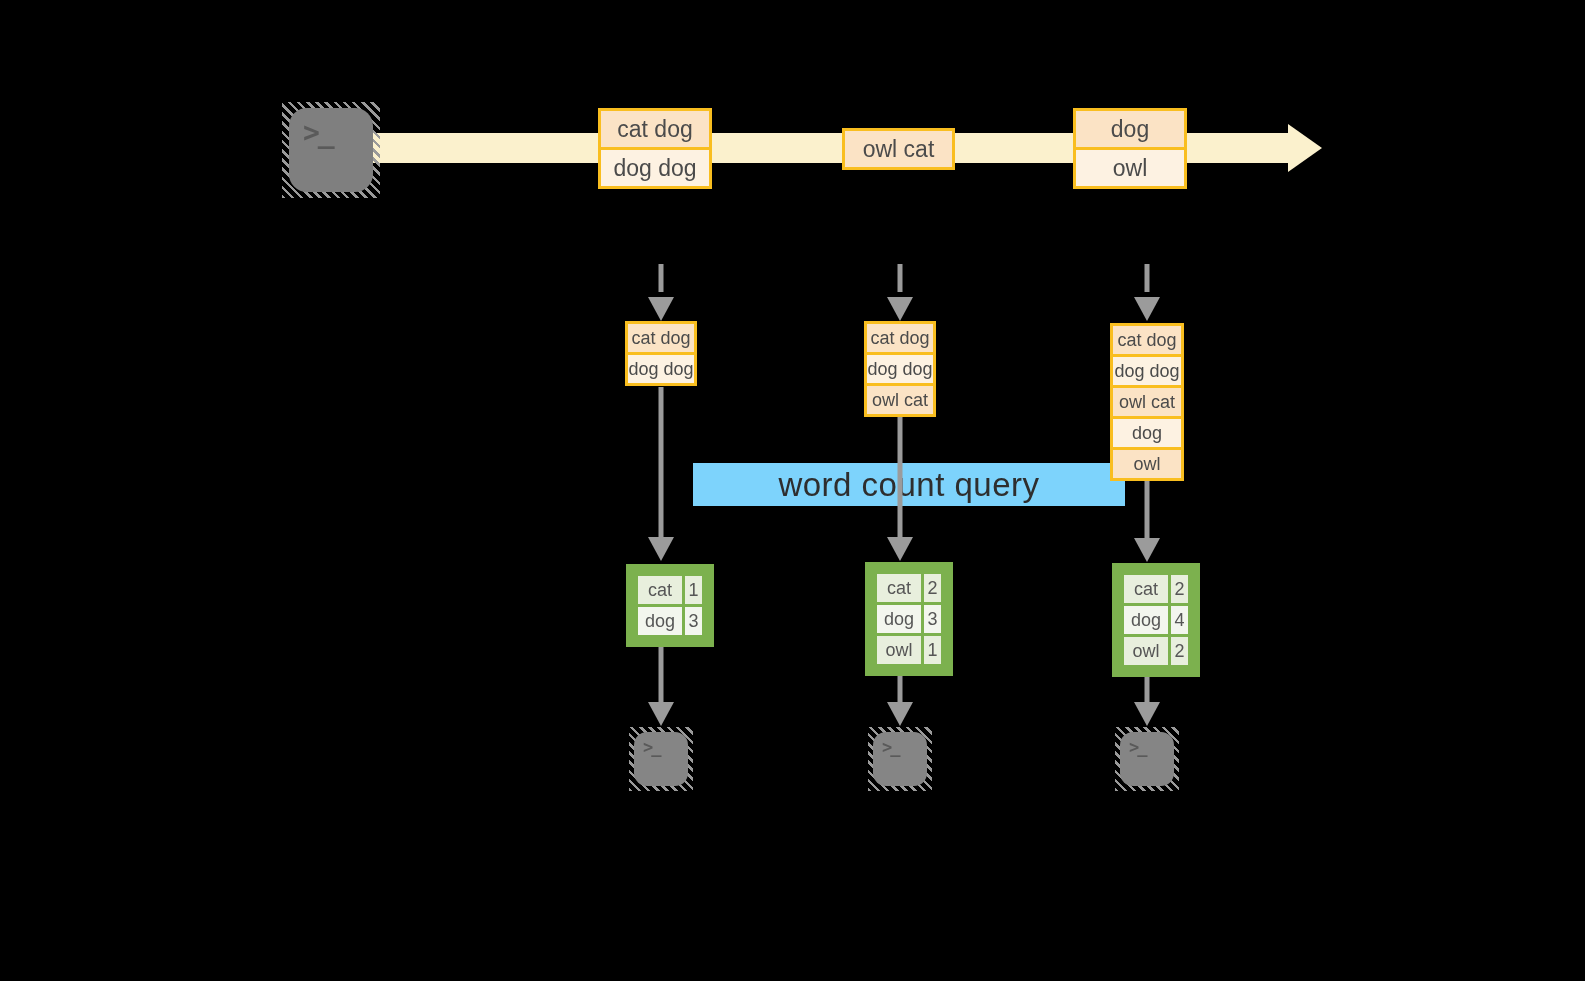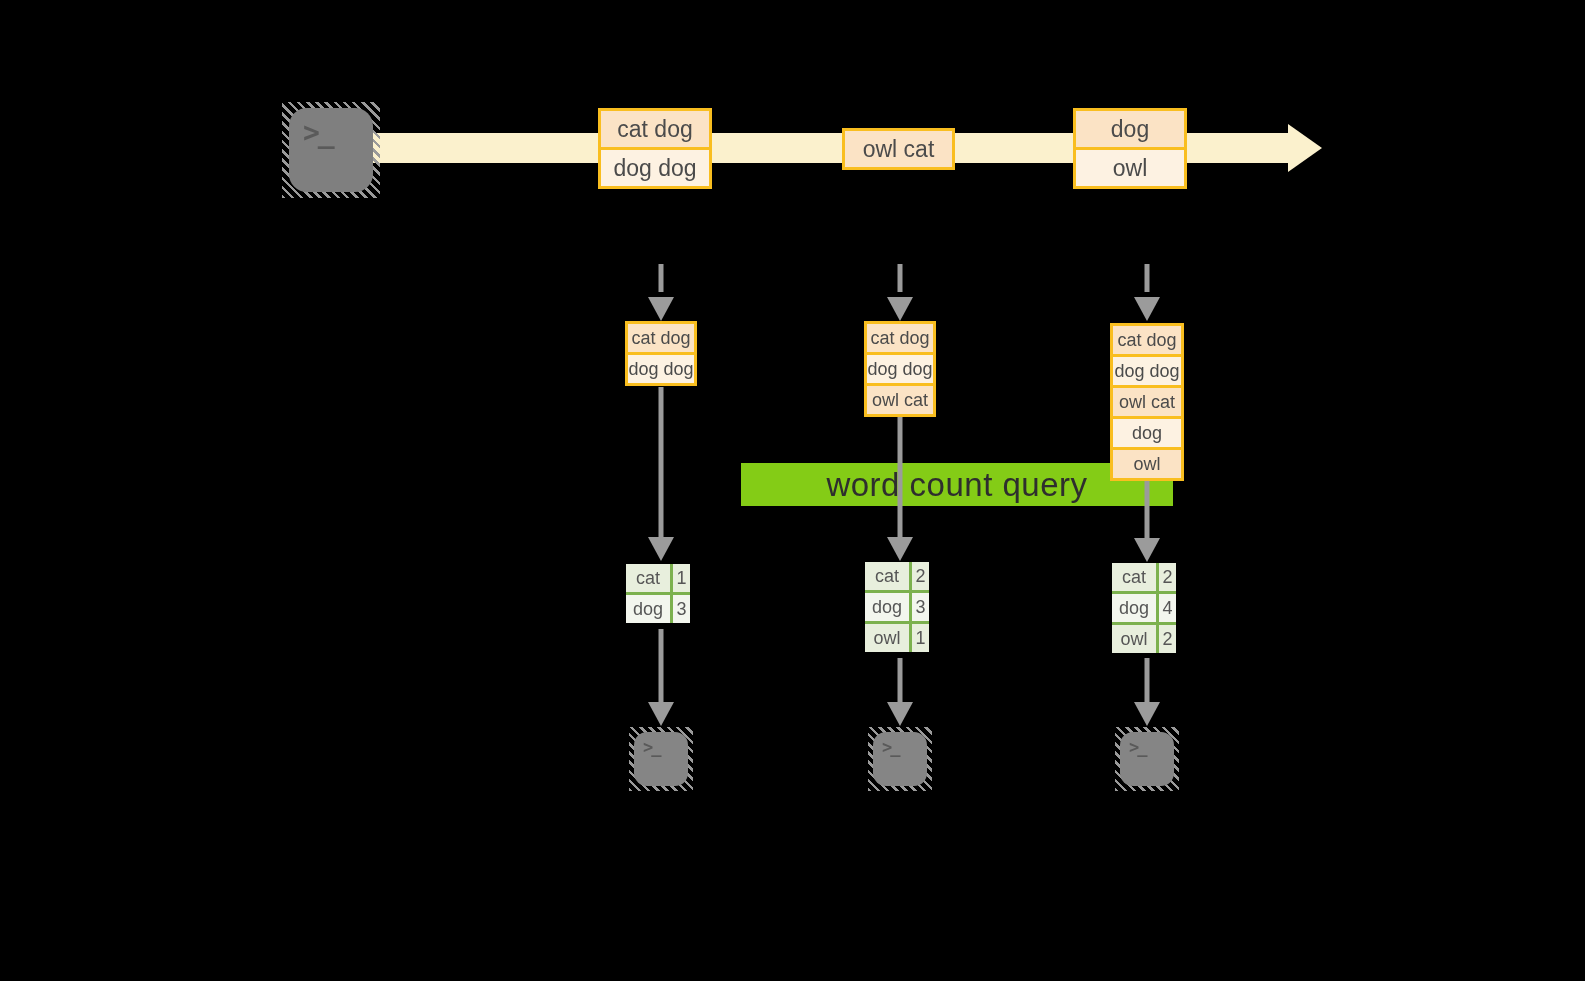--- a/index.html
+++ b/index.html
@@ -23,27 +23,27 @@
   
   .obox{position:absolute;z-index:3;background:#f9be1f;display:grid;gap:3px;padding:3px;box-sizing:border-box;}
   .obox .cell{display:flex;align-items:center;justify-content:center;color:#4b4b4b;}
   .obox .cell:nth-child(odd){background:#fbe3c5;}
   .obox .cell:nth-child(even){background:#fdf2e2;}
   .record{width:114px;}
   .record .cell{height:36px;font-size:23px;}
   .stackbox{width:72px;}
   .stackbox .cell{height:28px;font-size:18px;}
   
-  .gtable{position:absolute;z-index:3;background:#7cb14e;display:grid;grid-template-columns:44px 17px;gap:3px;padding:0;box-sizing:border-box;}
+  .gtable{position:absolute;z-index:3;background:#7cb14e;display:grid;grid-template-columns:44px 17px;gap:3px;padding:12px;box-sizing:border-box;}
   .gtable .cell{display:flex;align-items:center;justify-content:center;height:28px;font-size:18px;color:#565656;}
   .gtable .r-odd{background:#e8efdd;}
   .gtable .r-even{background:#f3f6ee;}
   
-  .banner{position:absolute;left:693px;top:463px;width:432px;height:43px;background:#84cc16;z-index:1;
-    display:flex;align-items:center;justify-content:center;margin-left:48px;}
+  .banner{position:absolute;left:693px;top:463px;width:432px;height:43px;background:#7dd3fc;z-index:1;
+    display:flex;align-items:center;justify-content:center;}
   .banner span{font-size:33px;font-weight:300;color:#2e2e2e;letter-spacing:0.5px;}
   
   .arrows{position:absolute;left:0;top:0;z-index:2;}
 </style>
 </head>
 <body>
 
 <div class="stage">
 
   <div class="stream-band"></div>

